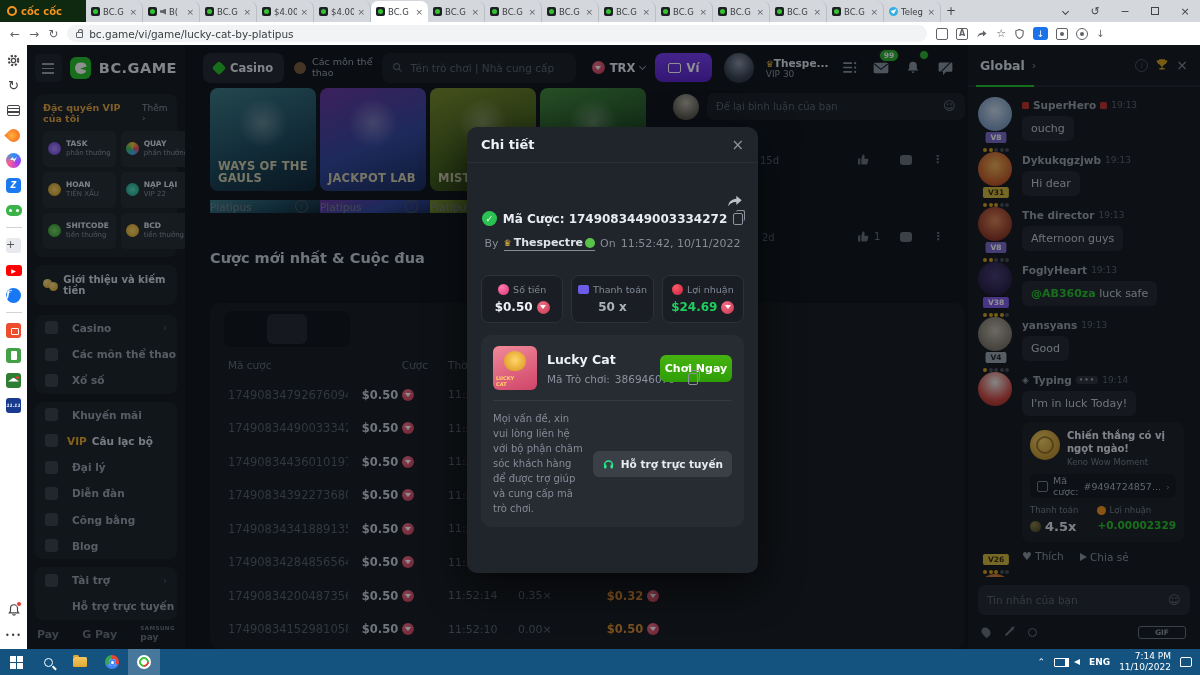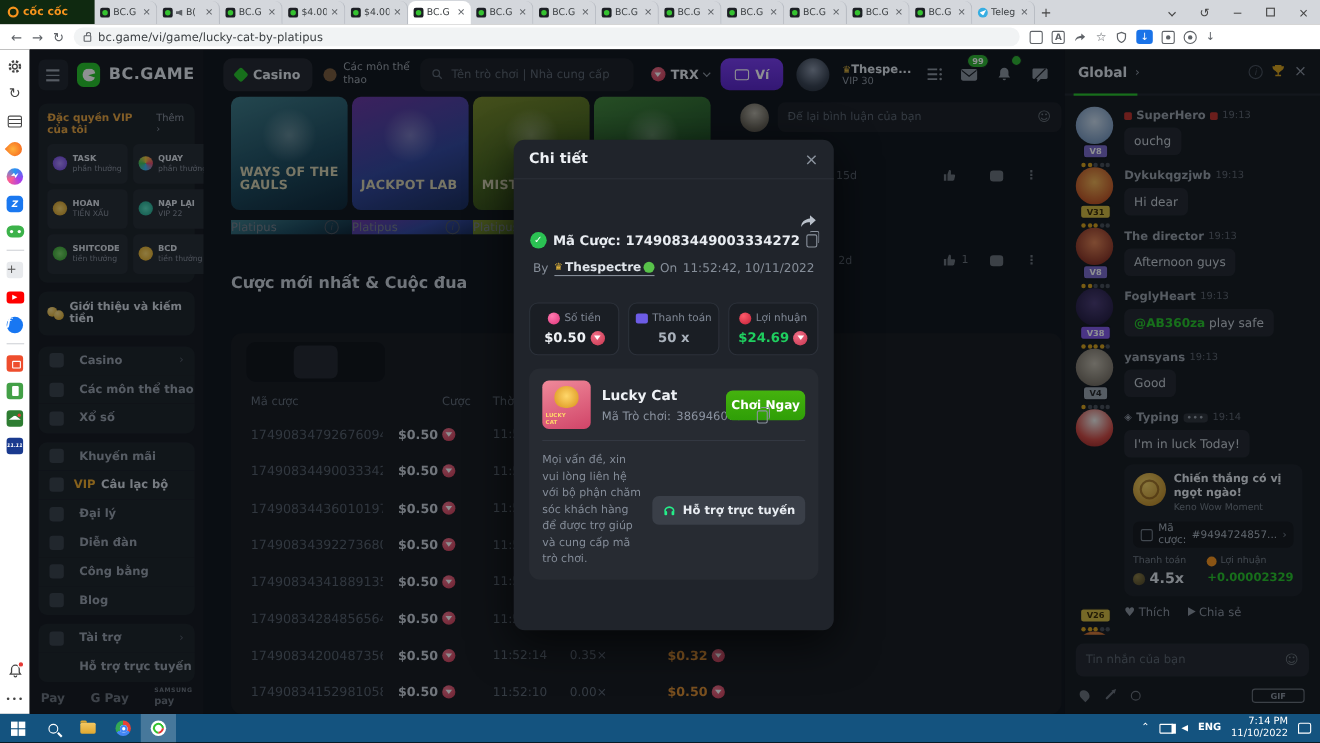--- a/index.html
+++ b/index.html
@@ -146,21 +146,21 @@
   .hbadge{position:absolute;top:-7px;right:-7px;background:#2fb32f;color:#fff;font-size:7.5px;font-weight:bold;border-radius:7px;padding:1px 4px;border:1.5px solid #14171c}
   .gift{position:absolute;top:-6px;right:-5px;width:10px;height:10px;background:#2fb32f;border-radius:50%;border:1.5px solid #14171c}
 
   .cards-row{position:absolute;left:25px;top:43px;display:flex}
   .gcard{width:106px;height:103px;border-radius:8px;margin-right:4px;position:relative;overflow:hidden;flex:none}
   .g-gauls{background:linear-gradient(160deg,#3e7a85 0%,#1d4a5c 55%,#0d2434 100%)}
   .g-jackpot{background:linear-gradient(160deg,#6a35a0 0%,#32459c 55%,#182a58 100%)}
   .g-misti{background:linear-gradient(160deg,#7a8a28 0%,#48651a 55%,#24360c 100%)}
   .g-lep{background:linear-gradient(160deg,#44883a 0%,#225424 55%,#12301a 100%)}
   .gcard .glow{position:absolute;left:28px;top:10px;width:50px;height:50px;border-radius:50%;background:radial-gradient(circle,rgba(255,255,255,.28),transparent 70%)}
-  .gtitle{position:absolute;left:8px;bottom:17px;font-size:11.5px;font-weight:800;color:#d6cfae;line-height:1.05;letter-spacing:.2px;width:92px;text-transform:uppercase}
+  .gtitle{position:absolute;left:8px;bottom:7px;font-size:11.5px;font-weight:800;color:#d6cfae;line-height:1.05;letter-spacing:.2px;width:92px;text-transform:uppercase}
   .prov-row{position:absolute;left:25px;top:155px;display:flex}
   .prov{width:110px;display:flex;align-items:flex-end;justify-content:space-between;padding-right:12px}
   .prov span{font-size:10.5px;color:#777e88}
   .info-c{width:13px;height:13px;border:1.5px solid #4a515a;border-radius:50%;color:#4a515a;font-size:8px;display:flex;align-items:center;justify-content:center}
 
   .cmt-input{position:absolute;left:488px;top:48px;width:292px;height:27px;display:flex;align-items:center;gap:8px}
   .cmt-av{width:26px;height:26px;border-radius:50%;background:radial-gradient(circle at 50% 35%,#b8b2a4,#6a6356 65%,#4a443a);flex:none}
   .cmt-field{flex:1;height:27px;background:#1a1d22;border-radius:7px;display:flex;align-items:center;padding:0 9px}
   .cmt-field input{flex:1;background:transparent;border:none;outline:none;color:#b8bec6;font-size:10px;font-family:inherit;min-width:0}
   .cmt-field input::placeholder{color:#5c636d}
@@ -1007,21 +1007,21 @@
                   <i class="mdot on"></i>
                   <i class="mdot on"></i>
                   <i class="mdot"></i>
                 </span>
               </div>
               <div class="c-body">
                 <div class="c-name">
                   <span>FoglyHeart</span>
                   <span class="c-time">19:13</span>
                 </div>
-                <div class="c-bubble"><span class="mention">@AB360za</span> <span>play safe</span></div>
+                <div class="c-bubble"><span class="mention">@AB360za</span> <span>luck safe</span></div>
               </div>
             </div>
             <div class="cmsg av5 bgray">
               <div class="c-avwrap">
                 <div class="avatar"></div>
                 <span class="vb">V4</span>
                 <span class="mdots">
                   <i class="mdot on"></i>
                   <i class="mdot"></i>
                   <i class="mdot"></i>

